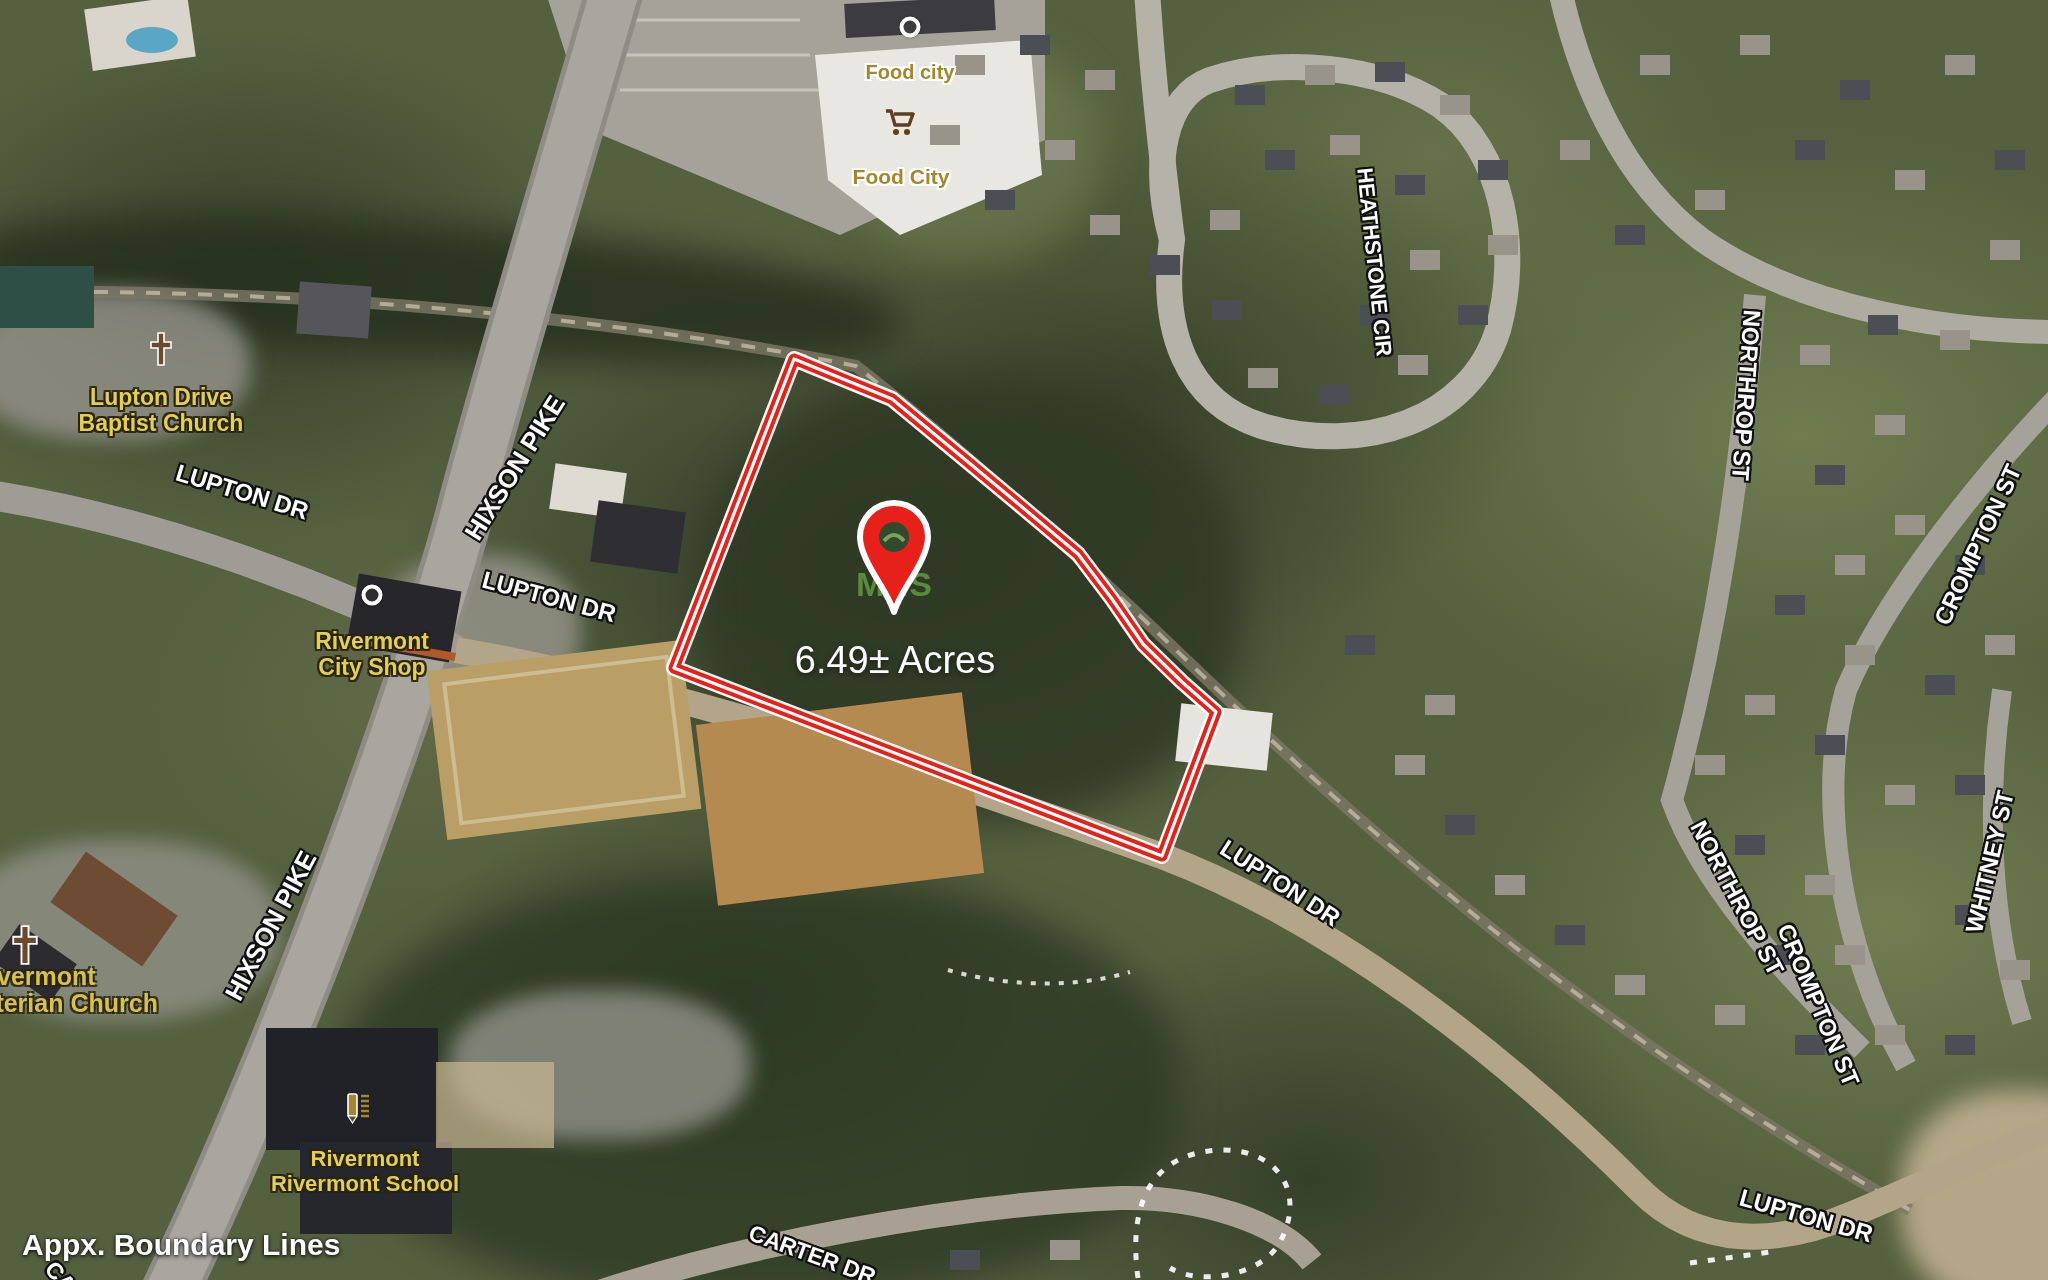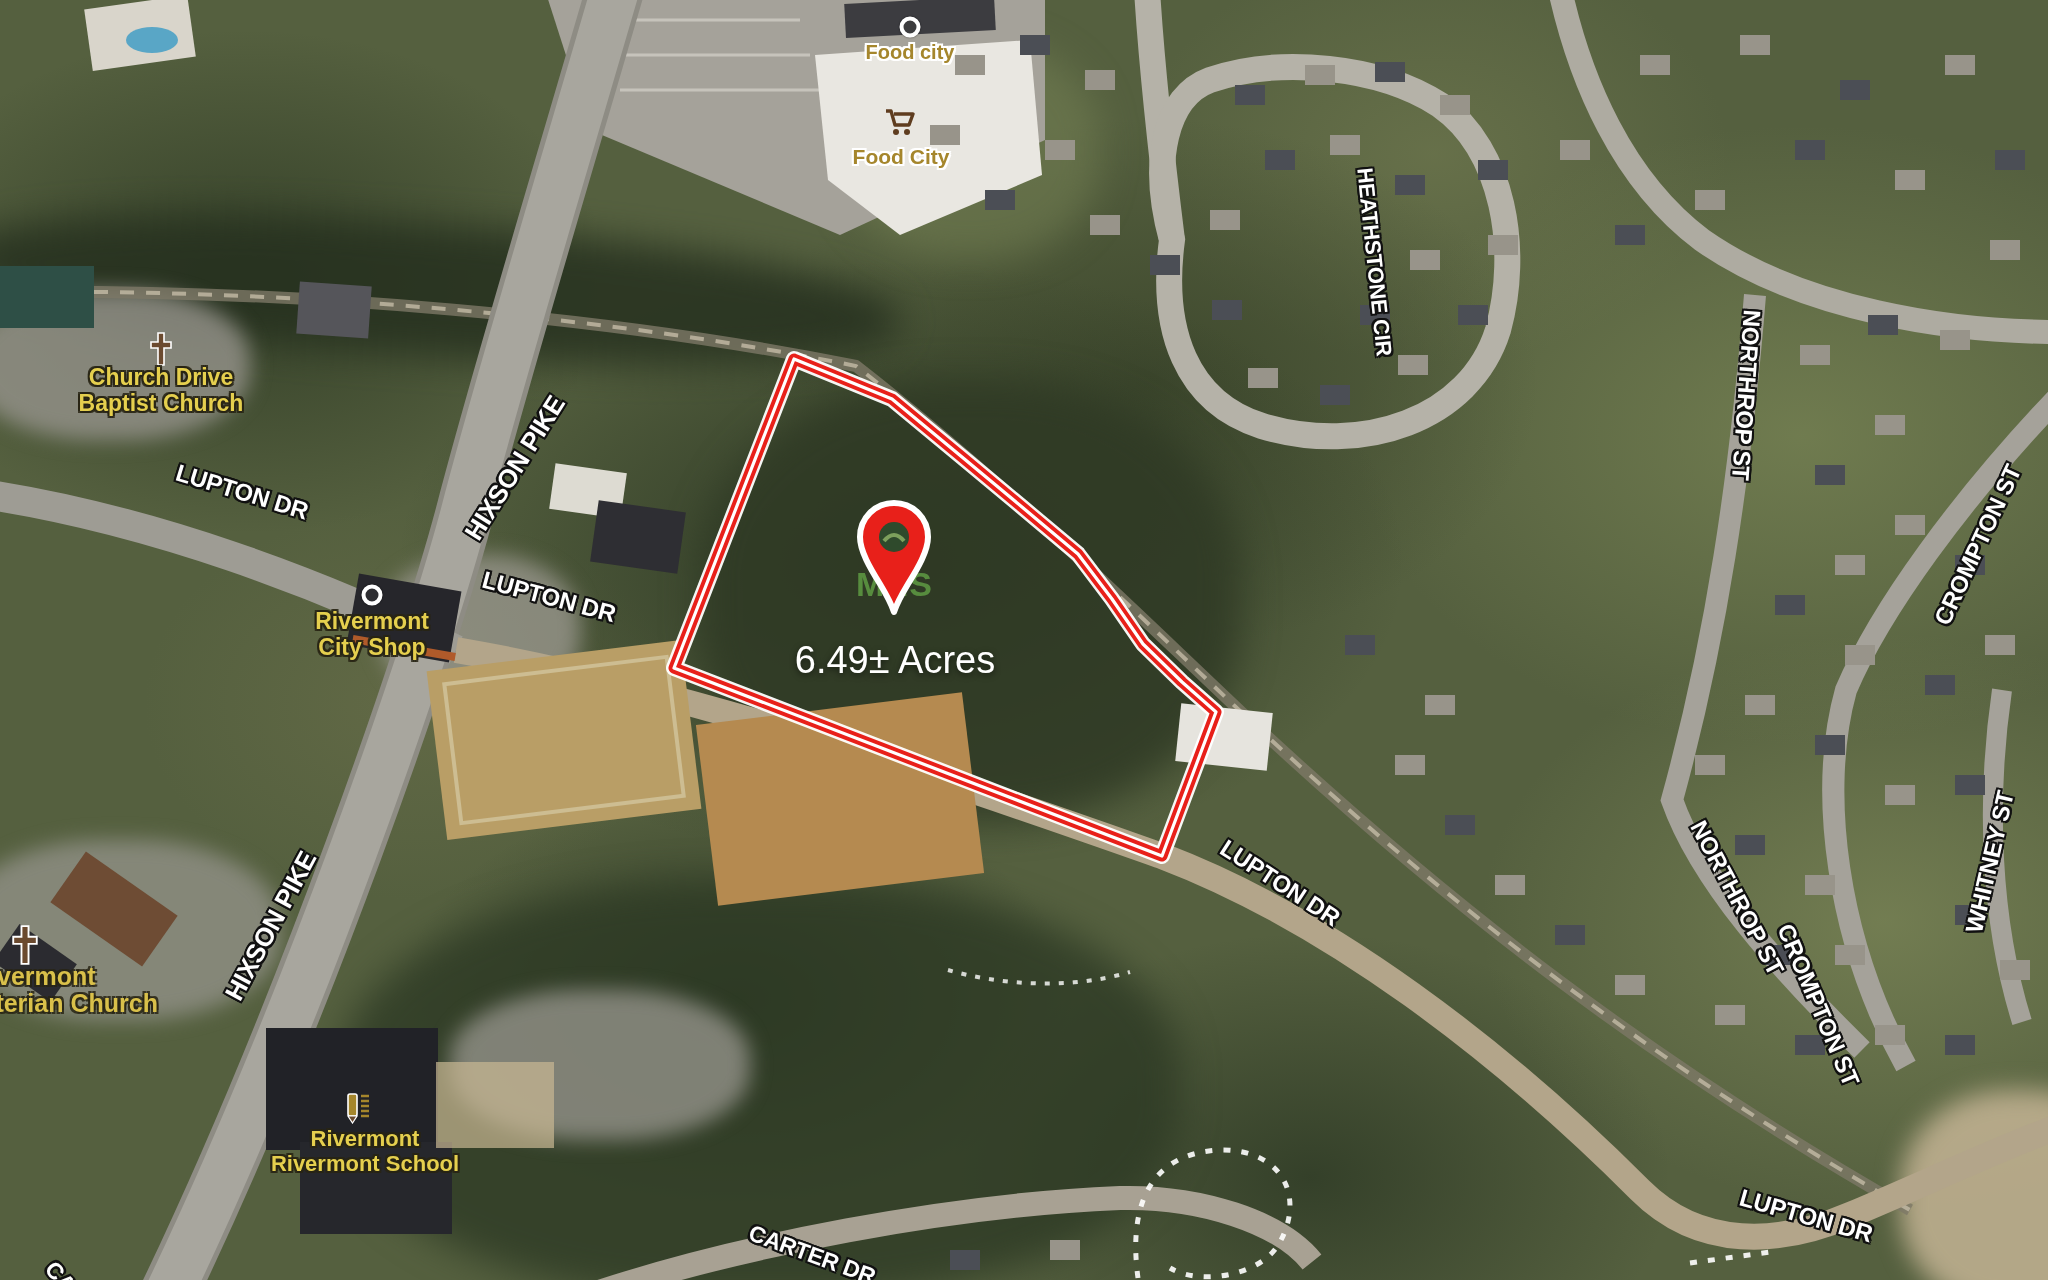--- a/index.html
+++ b/index.html
@@ -25,20 +25,21 @@
     color:#fff;font-weight:bold;font-size:24px;letter-spacing:-.3px;
     text-shadow:-2px -2px 0 #111,2px -2px 0 #111,-2px 2px 0 #111,2px 2px 0 #111,
                 -2px 0 0 #111,2px 0 0 #111,0 -2px 0 #111,0 2px 0 #111;
   }
   .poi{
     color:#e5cf4e;font-weight:bold;font-size:23px;text-align:center;line-height:1.12;
     text-shadow:-2px -2px 0 rgba(40,36,20,.85),2px -2px 0 rgba(40,36,20,.85),
                 -2px 2px 0 rgba(40,36,20,.85),2px 2px 0 rgba(40,36,20,.85),
                 -2px 0 0 rgba(40,36,20,.85),2px 0 0 rgba(40,36,20,.85),
                 0 -2px 0 rgba(40,36,20,.85),0 2px 0 rgba(40,36,20,.85);
+    margin-top:20px;
   }
   .poi-dark{
     color:#a5862c;
     text-shadow:-2px -2px 0 #fff,2px -2px 0 #fff,-2px 2px 0 #fff,2px 2px 0 #fff,
                 -2px 0 0 #fff,2px 0 0 #fff,0 -2px 0 #fff,0 2px 0 #fff;
   }
   .clip-lbl{position:absolute;white-space:nowrap;color:#d9c04a;font-weight:bold;font-size:25px;
     text-shadow:-2px -2px 0 rgba(40,36,20,.85),2px -2px 0 rgba(40,36,20,.85),
                 -2px 2px 0 rgba(40,36,20,.85),2px 2px 0 rgba(40,36,20,.85);}
   .acreage{color:#fff;font-weight:normal;font-size:38px;text-shadow:0 2px 6px rgba(0,0,0,.55);}
@@ -203,20 +204,21 @@
     <g id="pin" transform="translate(856 500)">
       <path id="pin-body" d="M38,3 C19,3 4,18 4,37 c0,14 10,31 20,47 c6,10 11,19 14,28 c3,-9 8,-18 14,-28 c10,-16 20,-33 20,-47 C72,18 57,3 38,3 z" stroke="#fff" stroke-width="6" stroke-linejoin="round" fill="#e8201a"></path>
       <circle cx="38" cy="37" r="15" fill="#2f4a2c"></circle>
       <path d="M28,41 q10,-12 20,0" fill="none" stroke="#7da05c" stroke-width="4"></path>
     </g>
   </svg>
 
   <div class="z4" style="position:absolute;left:0;top:0;width:100%;height:100%;pointer-events:none;">
 
     <div class="lbl acreage" style="left:895px;top:660px;">6.49± Acres</div>
+    <div class="footnote">Appx. Boundary Lines</div>
 
     <div class="lbl street" style="left:515px;top:468px;--r:-58deg;font-size:26px;">HIXSON PIKE</div>
     <div class="lbl street" style="left:242px;top:492px;--r:17deg;">LUPTON DR</div>
     <div class="lbl street" style="left:549px;top:597px;--r:15deg;">LUPTON DR</div>
     <div class="lbl street" style="left:1374px;top:262px;--r:84deg;font-size:22px;">HEATHSTONE CIR</div>
     <div class="lbl street" style="left:1746px;top:395px;--r:94deg;">NORTHROP ST</div>
     <div class="lbl street" style="left:1978px;top:545px;--r:-65deg;">CROMPTON ST</div>
     <div class="lbl street" style="left:1990px;top:862px;--r:-77deg;">WHITNEY ST</div>
     <div class="lbl street" style="left:1737px;top:898px;--r:62deg;">NORTHROP ST</div>
     <div class="lbl street" style="left:1818px;top:1005px;--r:67deg;">CROMPTON ST</div>
@@ -239,21 +241,21 @@
       </svg>
     </div>
     <div class="lbl poi poi-dark" style="left:901px;top:157px;font-size:21px;">Food City</div>
 
     <div class="lbl" style="left:161px;top:351px;">
       <svg width="22" height="34" viewBox="0 0 22 34">
         <path d="M8,1 h6 v9 h7 v6 h-7 v17 h-6 v-17 h-7 v-6 h7 z" fill="#6b4a2f" stroke="#fff" stroke-width="1.6"></path>
       </svg>
     </div>
     <div class="lbl poi" style="left:161px;top:391px;">
-      <div>Church Drive</div>
+      <div>Lupton Drive</div>
       <div>Baptist Church</div>
     </div>
 
     <div class="lbl" style="left:372px;top:597px;">
       <span class="ring"></span>
     </div>
     <div class="lbl poi" style="left:372px;top:635px;">
       <div>Rivermont</div>
       <div>City Shop</div>
     </div>

